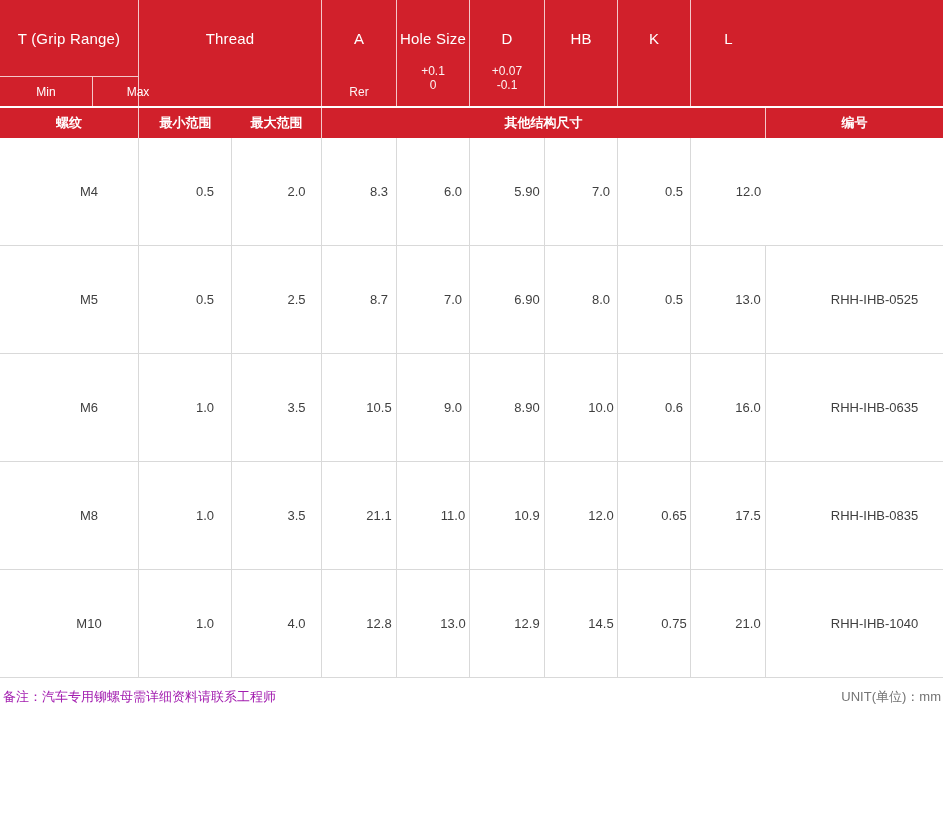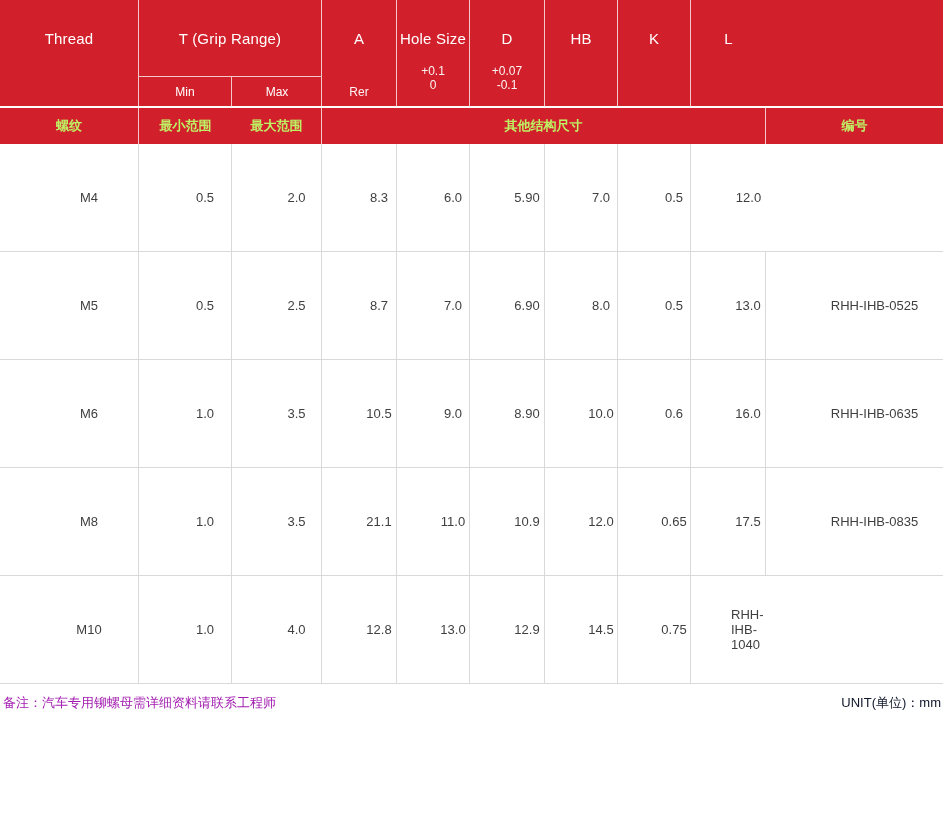--- a/index.html
+++ b/index.html
@@ -25,59 +25,59 @@
   .tgroup .hmain { border-bottom:1px solid rgba(255,255,255,.75); }
   .tsub { height:29px; display:grid; grid-template-columns:93px 90px; }
   .tsub > div { display:flex; align-items:center; justify-content:center; font-size:12px; }
   .tsub > div:first-child { border-right:1px solid rgba(255,255,255,.75); }
 
   .hdr-gap { height:2px; background:#ffffff; }
 
   .hdr-row2 {
     display:grid;
     grid-template-columns:139px 93px 90px 444px 177px;
-    height:36px; background:#d1202b; color:#bef264;
+    height:30px; background:#d1202b; color:#ffffff;
   }
   .hdr-row2 > div { display:flex; align-items:center; justify-content:center;
     font-size:13px; font-weight:bold; }
   .hdr-row2 .bdr { border-right:1px solid rgba(255,255,255,.75); }
 
   
   .body-row {
     display:grid;
     grid-template-columns:139px 93px 90px 75px 73px 75px 73px 73px 75px 177px;
     height:108px; border-bottom:1px solid #d9d9d9;
   }
   .body-row > div { display:flex; align-items:center; justify-content:center;
     font-size:13px; color:#3f3f3f; border-right:1px solid #d9d9d9;padding-left:40px; }
   .body-row > div:last-child { border-right:none; }
 
   
   .foot { width:945px; display:flex; justify-content:space-between;
     padding:10px 4px 0 3px; font-size:13px; }
   .foot .note { color:#a21caf; }
-  .foot .unit { color:#0f172a; }
+  .foot .unit { color:#737373; }
 </style>
 </head>
 <body>
 
 <div class="spec-table">
 
   <div class="hdr">
     <div class="hdr-row1">
-      <div class="hcell">
-        <div class="hmain">Thread</div>
-        <div class="hsub"></div>
-      </div>
       <div class="hcell tgroup">
         <div class="hmain">T (Grip Range)</div>
         <div class="tsub">
           <div>Min</div>
           <div>Max</div>
         </div>
+      </div>
+      <div class="hcell">
+        <div class="hmain">Thread</div>
+        <div class="hsub"></div>
       </div>
       <div class="hcell">
         <div class="hmain">A</div>
         <div class="hsub">Rer</div>
       </div>
       <div class="hcell">
         <div class="hmain">Hole Size</div>
         <div class="hsub tol">
           <div>+0.1</div>
           <div>0</div>
@@ -164,20 +164,21 @@
   </div>
   <div class="body-row">
     <div>M10</div>
     <div>1.0</div>
     <div>4.0</div>
     <div>12.8</div>
     <div>13.0</div>
     <div>12.9</div>
     <div>14.5</div>
     <div>0.75</div>
+    <div>21.0</div>
     <div>RHH-IHB-1040</div>
   </div>
 
 </div>
 
 <div class="foot">
   <span class="note">备注：汽车专用铆螺母需详细资料请联系工程师</span>
   <span class="unit">UNIT(单位)：mm</span>
 </div>
 

